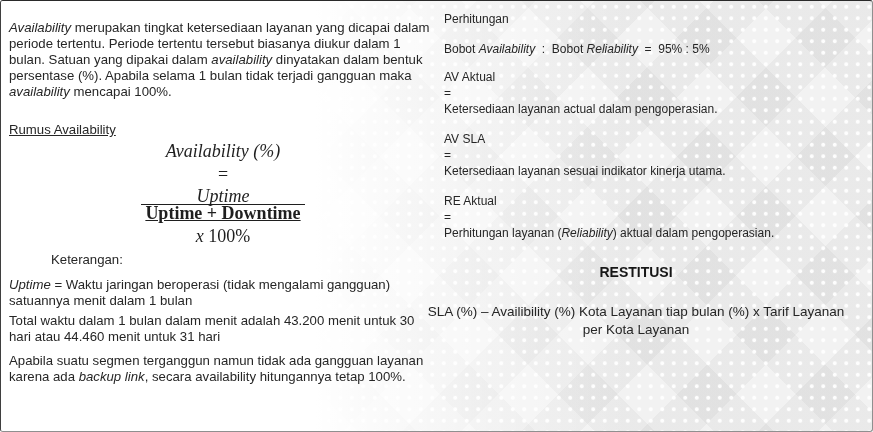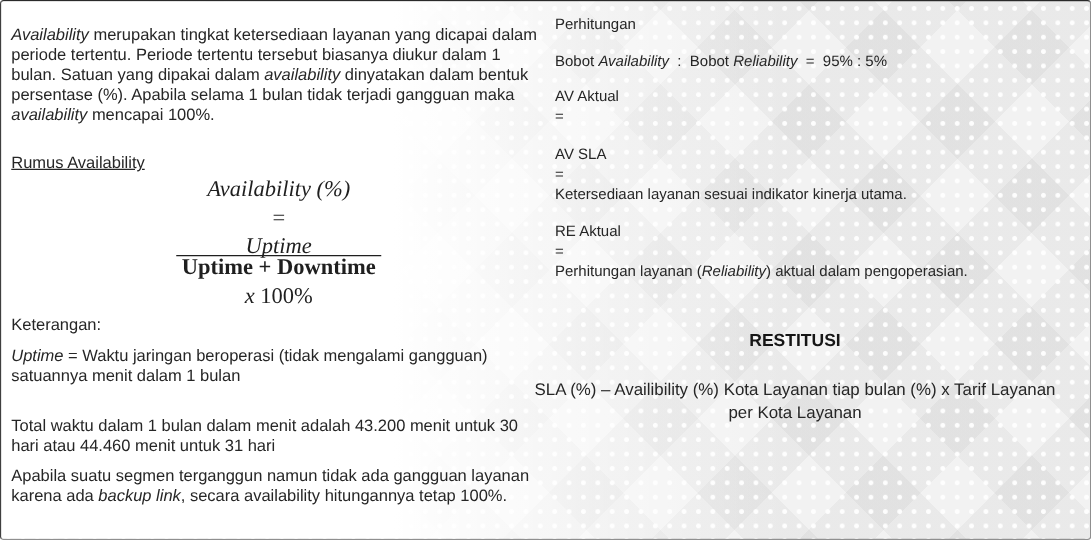--- a/index.html
+++ b/index.html
@@ -41,25 +41,25 @@
   .rumus-heading { margin-top: 22px; text-decoration: underline; }
   .formula {
     margin-top: 5px;
     display: flex; justify-content: center; align-items: center; gap: 7px;
     font-family: "Liberation Serif", serif;
     font-size: 18px; color: #1f1f1f; flex-direction: column;
   }
   .f-lhs { font-style: italic; }
   .frac { display: inline-flex; flex-direction: column; text-align: center; line-height: 15px; }
   .frac .num { font-style: italic; padding: 0 10px; }
-  .frac .den { border-top: 1.4px solid #1f1f1f; font-weight: bold; padding: 1px 4px 0 4px; }
-  .keterangan-heading { margin-top: 8px; }
+  .frac .den { border-top: 1.4px solid #1f1f1f; font-weight: bold; padding: 1px 4px 0 4px; text-decoration: underline; }
+  .keterangan-heading { margin-top: 8px; margin-left: 42px; }
   .p-uptime   { margin-top: 9px; }
   .p-downtime { margin-top: 12px; }
-  .p-total    { margin-top: 24px; }
+  .p-total    { margin-top: 4px; }
   .p-backup   { margin-top: 8px; }
   .col-right {
     position: absolute; left: 443px; top: 6px; width: 420px;
     font-size: 12px; line-height: 16px;
   }
   .perhitungan-heading { margin-top: 4px; }
   .bobot-line { margin-top: 14px; }
   .def-row { display: flex; margin-top: 14px; flex-direction: column; }
   .def-row.first { margin-top: 12px; }
   .def-label { width: 55px; flex: none; }
@@ -111,20 +111,21 @@
 
   <div class="col-right">
 
     <p class="perhitungan-heading">Perhitungan</p>
 
     <p class="bobot-line"><span>Bobot </span><span class="i">Availability</span><span>&nbsp; : &nbsp;Bobot </span><span class="i">Reliability</span><span>&nbsp; = &nbsp;95% : 5%</span></p>
 
     <div class="def-row first">
       <span class="def-label">AV Aktual</span>
       <span class="def-eq">=</span>
+      <span class="def-text">Ketersediaan layanan actual dalam pengoperasian.</span>
     </div>
 
     <div class="def-row">
       <span class="def-label">AV SLA</span>
       <span class="def-eq">=</span>
       <span class="def-text">Ketersediaan layanan sesuai indikator kinerja utama.</span>
     </div>
 
     <div class="def-row">
       <span class="def-label">RE Aktual</span>

